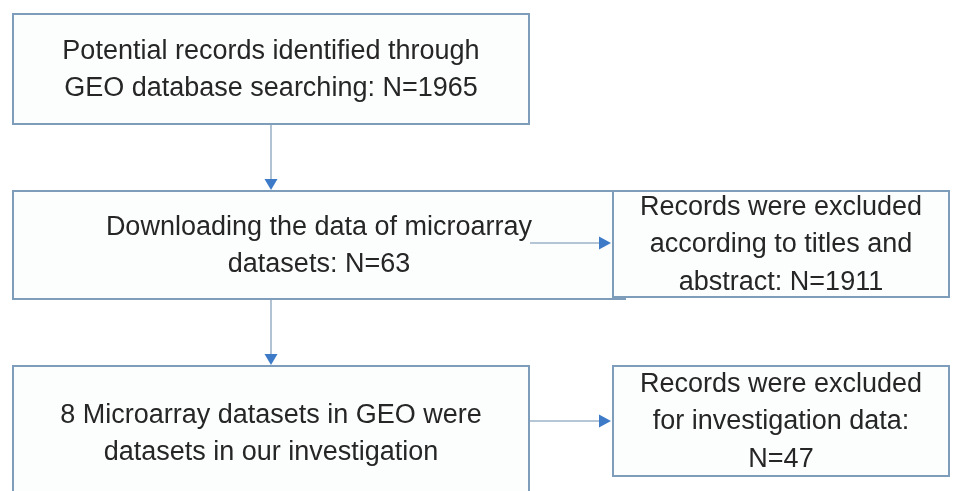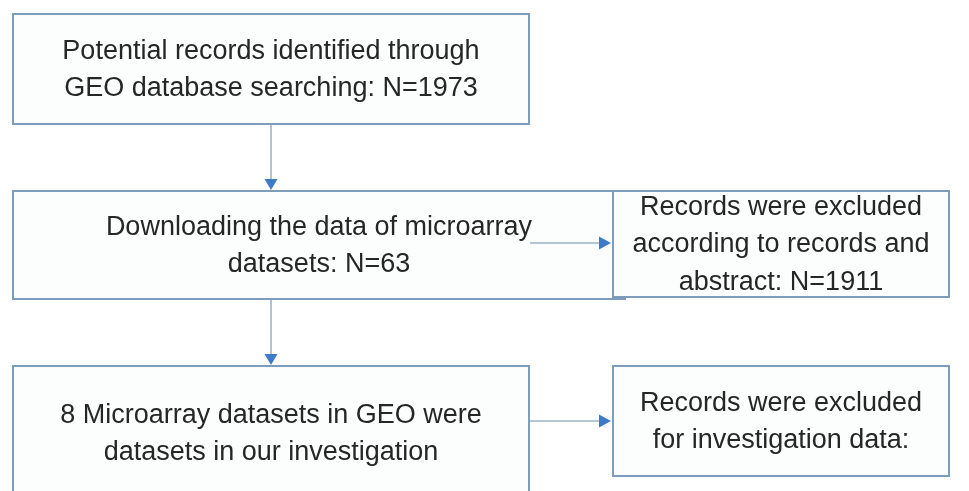--- a/index.html
+++ b/index.html
@@ -49,42 +49,43 @@
   .conn-line { stroke: var(--arrow-line); stroke-width: 1.6; fill: none; }
   .conn-head { fill: var(--arrow-head); stroke: none; }
 </style>
 </head>
 <body>
 
 <div class="canvas">
 
   <div class="flow-box box-identified">
     <span class="line">Potential records identified through</span>
-    <span class="line">GEO database searching: N=1973</span>
+    <span class="line">GEO database searching: N=1965</span>
   </div>
 
   <div class="flow-box box-download">
     <span class="line">Downloading the data of microarray</span>
     <span class="line">datasets: N=63</span>
   </div>
 
   <div class="flow-box box-excl-titles">
     <span class="line">Records were excluded</span>
-    <span class="line">according to records and</span>
+    <span class="line">according to titles and</span>
     <span class="line">abstract: N=1911</span>
   </div>
 
   <div class="flow-box box-included">
     <span class="line">8 Microarray datasets in GEO were</span>
     <span class="line">datasets in our investigation</span>
   </div>
 
   <div class="flow-box box-excl-data">
     <span class="line">Records were excluded</span>
     <span class="line">for investigation data:</span>
+    <span class="line">N=47</span>
   </div>
 
   <svg class="connectors" viewBox="0 0 969 491" xmlns="http://www.w3.org/2000/svg">
 
     <g>
       <line class="conn-line" x1="271" y1="125" x2="271" y2="181"></line>
       <path class="conn-head" d="M 264.5 179 L 277.5 179 L 271 190 Z"></path>
     </g>
 
     <g>

